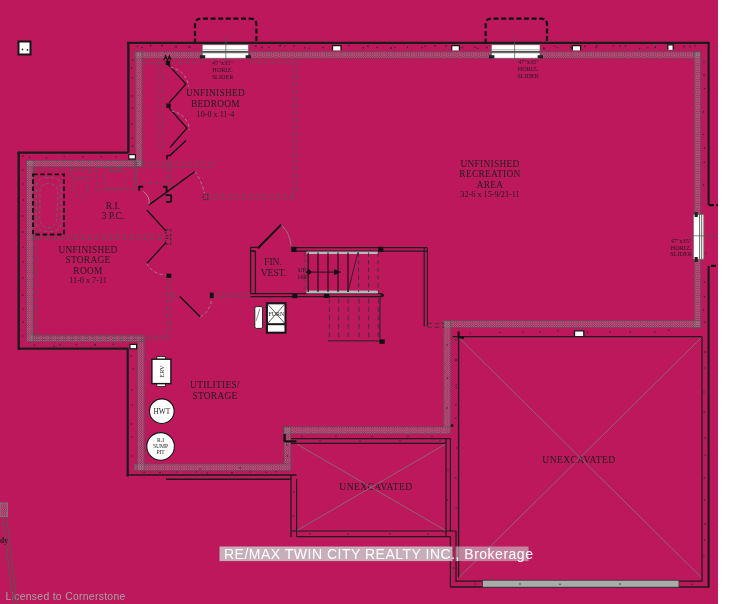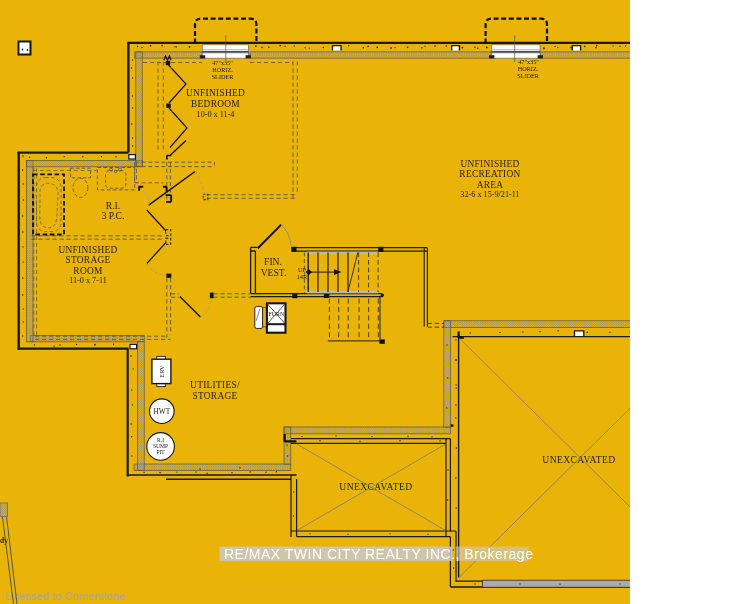--- a/index.html
+++ b/index.html
@@ -1,16 +1,16 @@
 <!DOCTYPE html>
 <html><head>
 <meta charset="utf-8">
 <style>
 html,body{margin:0;padding:0;background:#fff;}
-#page{position:relative;width:630px;height:604px;background:#eab308;overflow:hidden;}
+#page{position:relative;width:718px;height:604px;background:#be185d;overflow:hidden;}
 svg{position:absolute;top:0;left:0;}
 text{font-family:"Liberation Serif",serif;fill:#1d1d1d;}
 .san{font-family:"Liberation Sans",sans-serif;}
 </style>
 </head>
 <body>
 <div id="page">
 <svg width="750" height="604" viewBox="0 0 750 604">
 <defs>
 <pattern id="hx" width="2.3" height="2.3" patternUnits="userSpaceOnUse">

